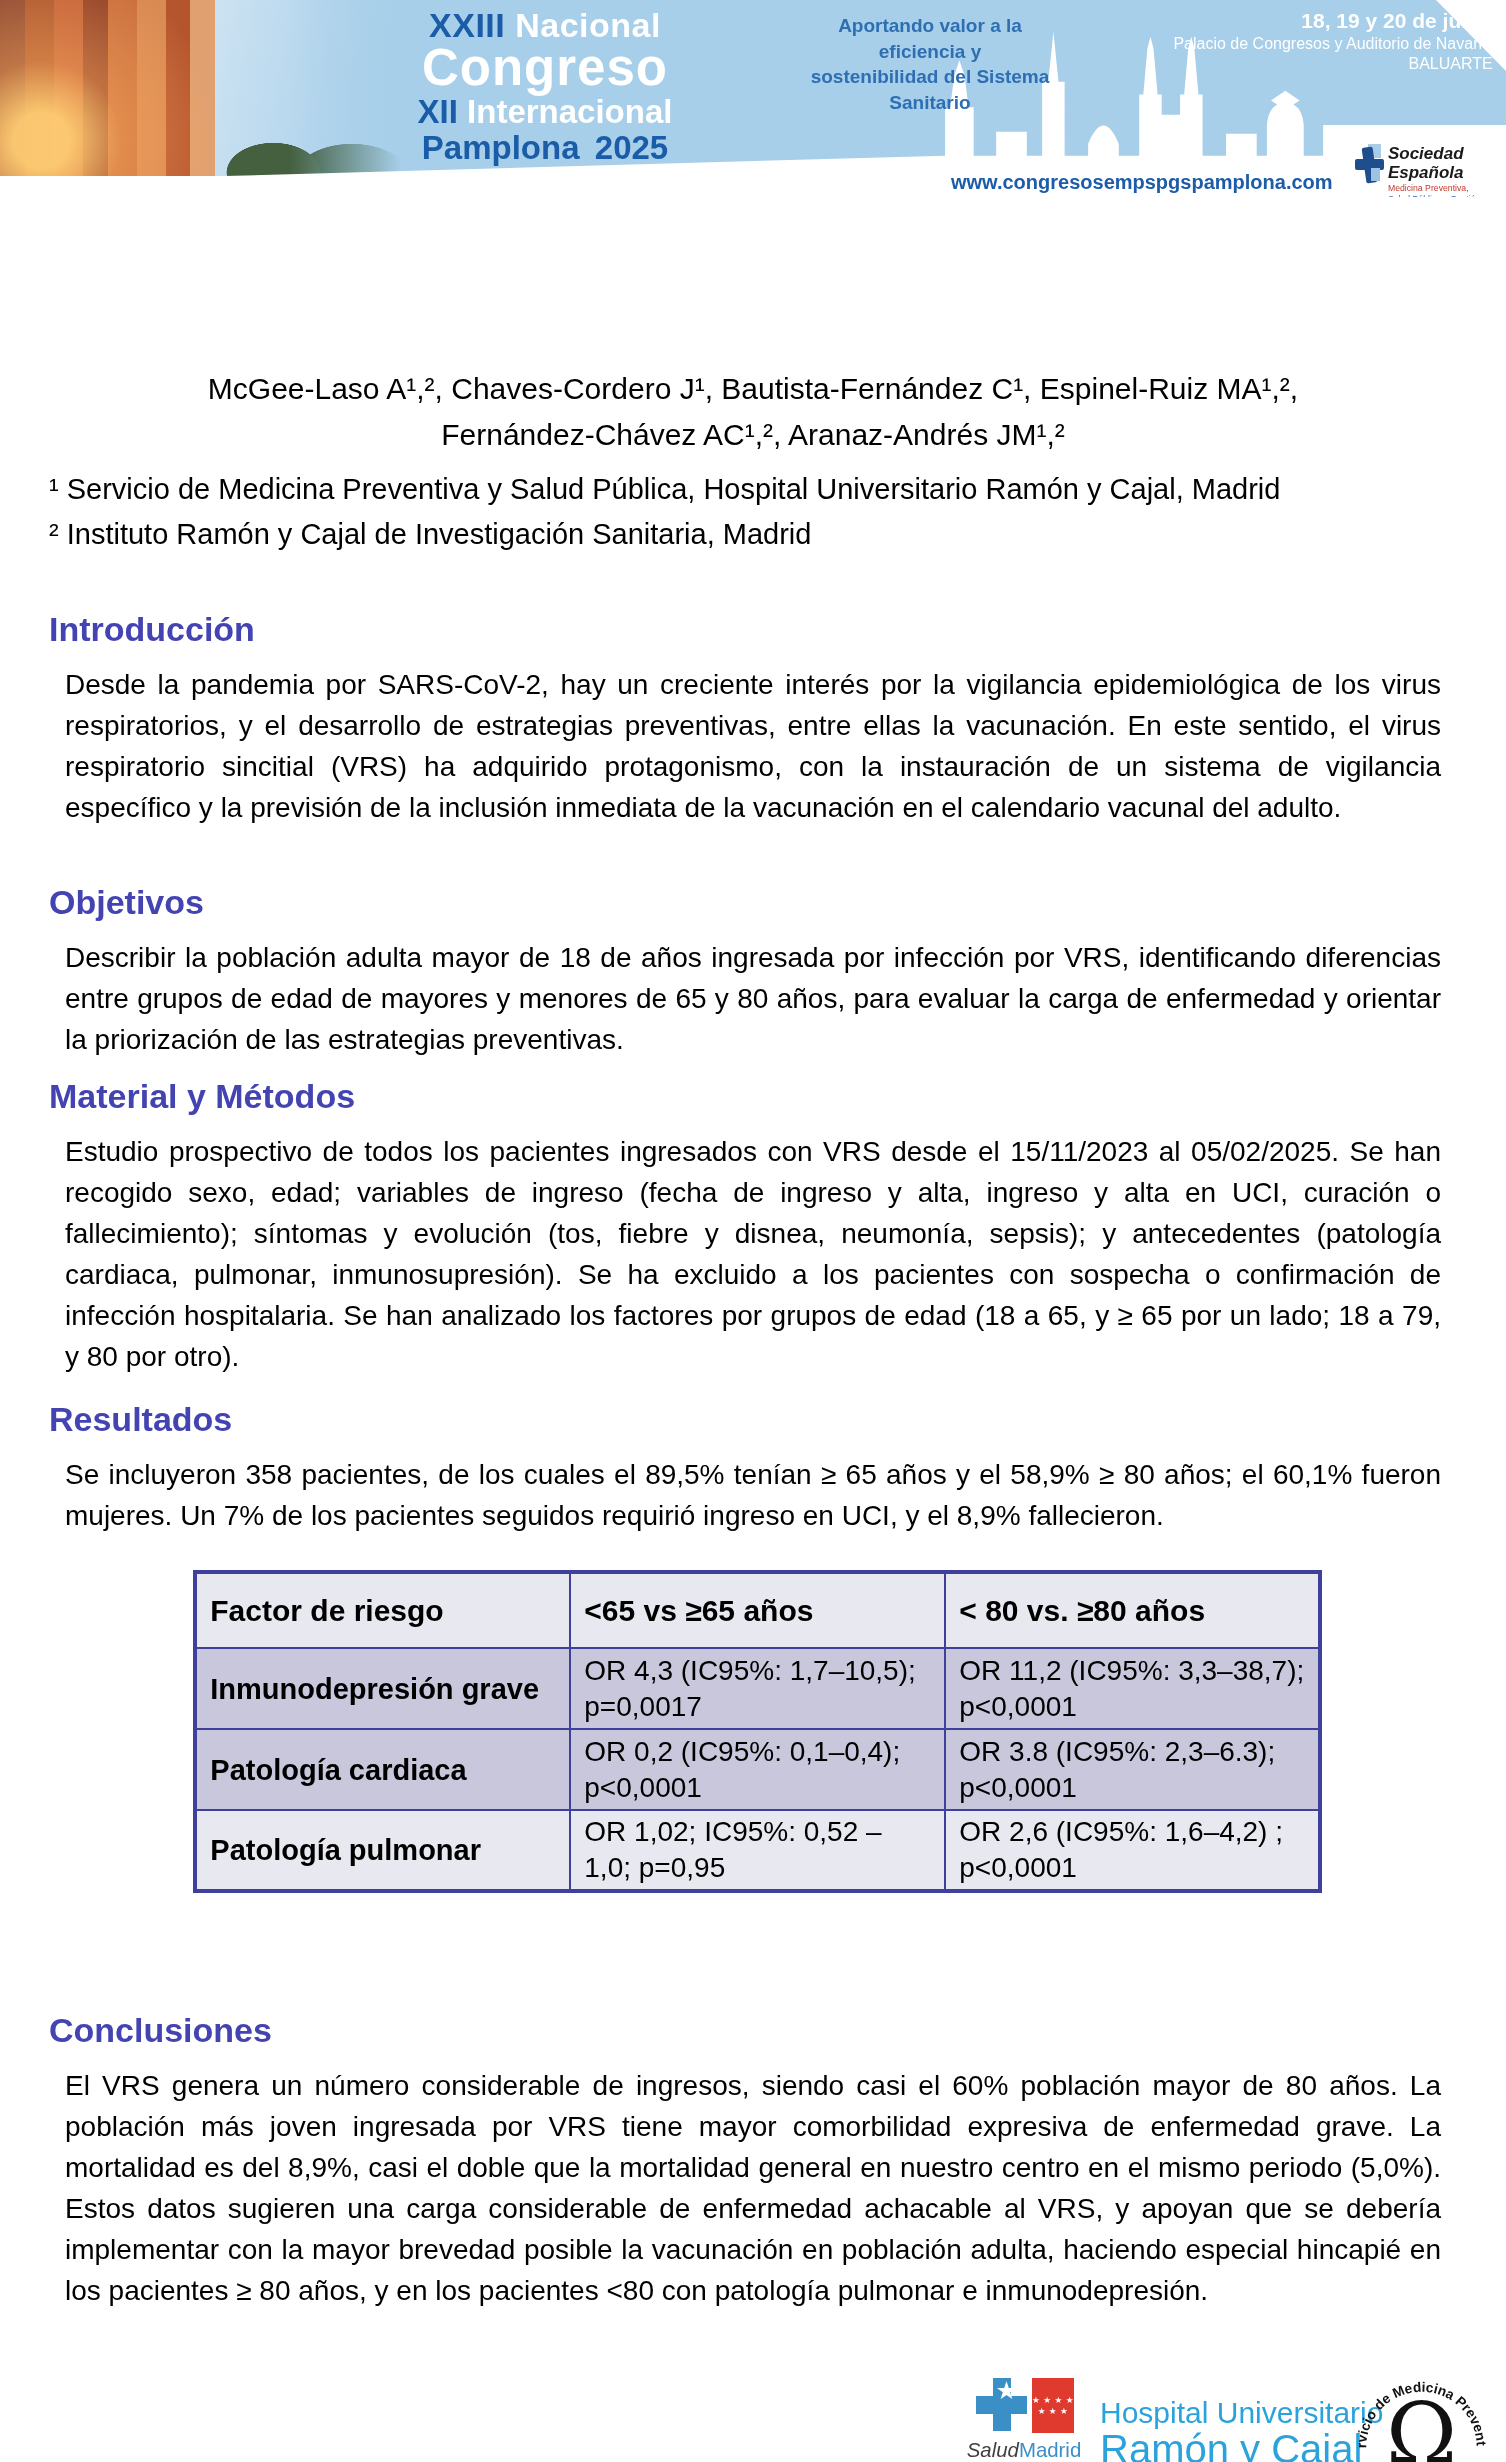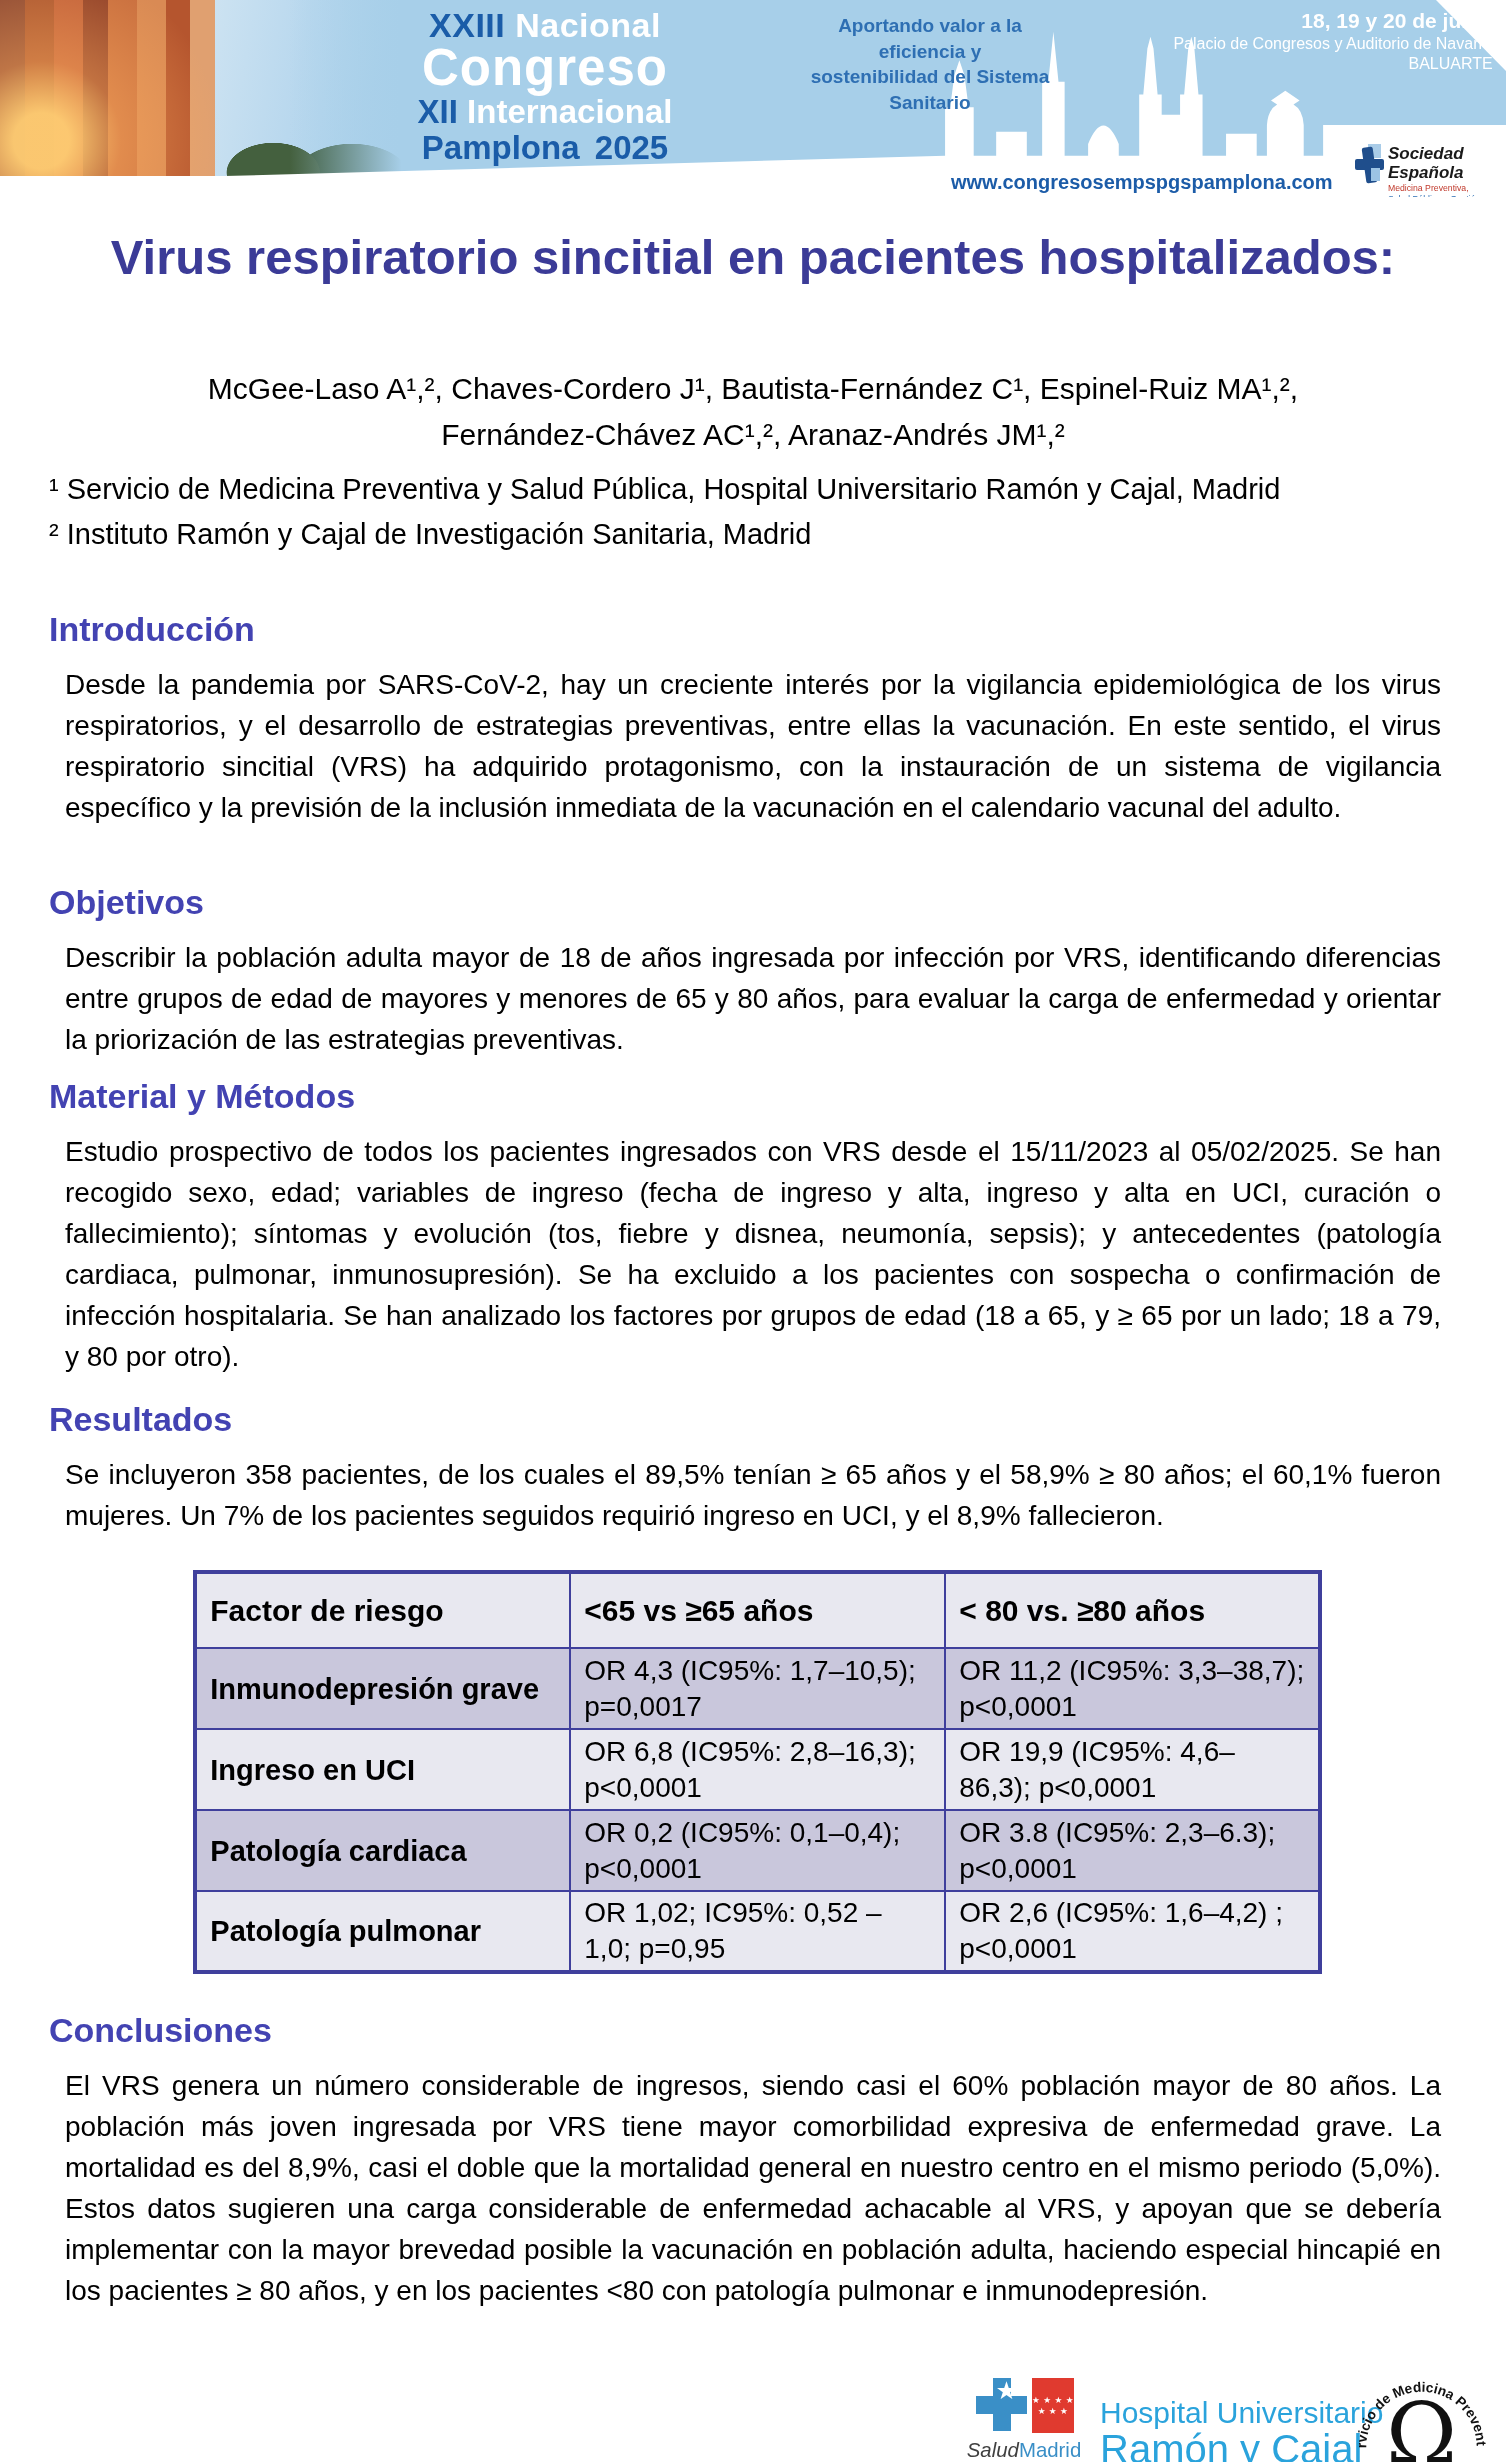--- a/index.html
+++ b/index.html
@@ -147,21 +147,20 @@
       </div>
       <div>
         <div class="soc-t1">Sociedad Española</div>
         <div class="soc-t2">Medicina Preventiva,</div>
         <div class="soc-t3">Salud Pública y Gestión Sanitaria</div>
       </div>
     </div>
   </div>
 
   <div class="title">
-    <div>Virus respiratorio sincitial en pacientes hospitalizados:</div>
   </div>
 
   <div class="authors">
     <div>McGee-Laso A¹,², Chaves-Cordero J¹, Bautista-Fernández C¹, Espinel-Ruiz MA¹,²,</div>
     <div>Fernández-Chávez AC¹,², Aranaz-Andrés JM¹,²</div>
   </div>
 
   <div class="affils">
     <div>¹ Servicio de Medicina Preventiva y Salud Pública, Hospital Universitario Ramón y Cajal, Madrid</div>
     <div>² Instituto Ramón y Cajal de Investigación Sanitaria, Madrid</div>
@@ -194,25 +193,20 @@
           <th>Factor de riesgo</th>
           <th>&lt;65 vs ≥65 años</th>
           <th>&lt; 80 vs. ≥80 años</th>
         </tr>
       </thead>
       <tbody>
         <tr class="dark">
           <td class="factor">Inmunodepresión grave</td>
           <td>OR 4,3 (IC95%: 1,7–10,5); p=0,0017</td>
           <td>OR 11,2 (IC95%: 3,3–38,7); p&lt;0,0001</td>
-        </tr>
-        <tr>
-          <td class="factor">Ingreso en UCI</td>
-          <td>OR 6,8 (IC95%: 2,8–16,3); p&lt;0,0001</td>
-          <td>OR 19,9 (IC95%: 4,6–86,3); p&lt;0,0001</td>
         </tr>
         <tr class="dark">
           <td class="factor">Patología cardiaca</td>
           <td>OR 0,2 (IC95%: 0,1–0,4); p&lt;0,0001</td>
           <td>OR 3.8 (IC95%: 2,3–6.3); p&lt;0,0001</td>
         </tr>
         <tr>
           <td class="factor">Patología pulmonar</td>
           <td>OR 1,02; IC95%: 0,52 – 1,0; p=0,95</td>
           <td>OR 2,6 (IC95%: 1,6–4,2) ; p&lt;0,0001</td>

